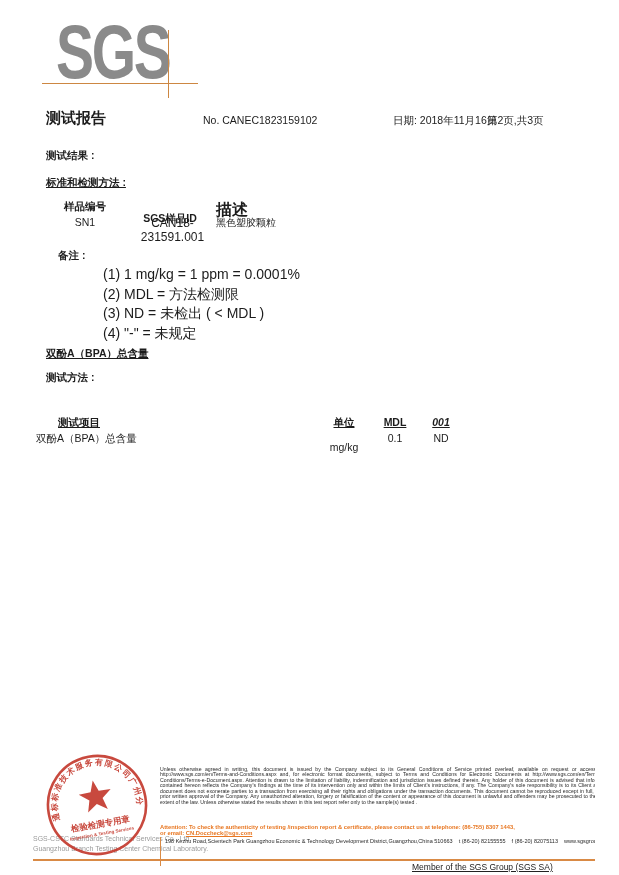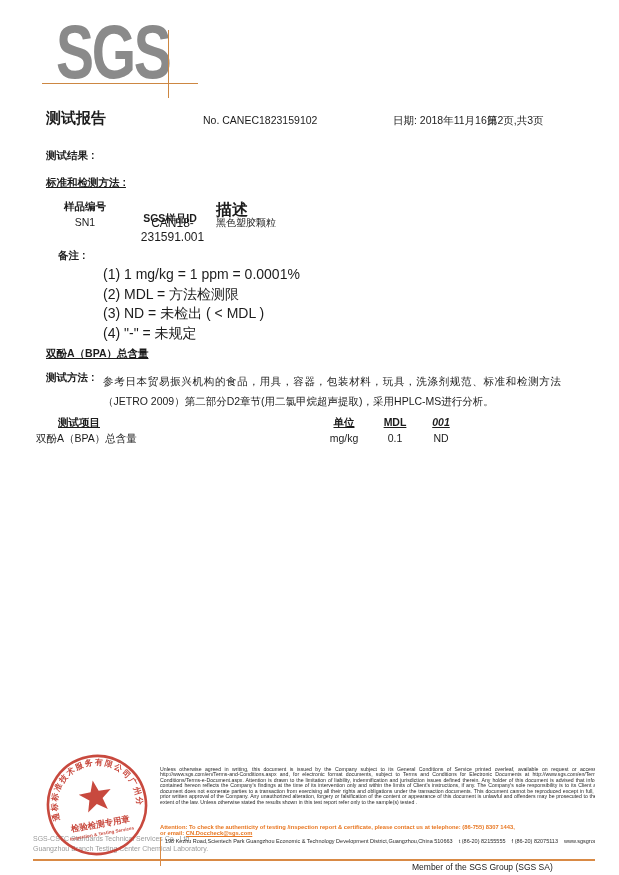--- a/index.html
+++ b/index.html
@@ -37,38 +37,38 @@
   .bpa-heading{left:46px;top:347px;text-decoration:underline;}
   .method-label{left:46px;top:371px;}
   .method-text{left:103px;top:371px;width:458px;font-size:10.5px;line-height:20px;text-align:justify;}
   .rth{font-size:10.5px;font-weight:bold;text-decoration:underline;text-align:center;}
   .rh0{left:58px;top:416px;}
   .rh1{left:320px;top:416px;width:48px;}
   .rh2{left:372px;top:416px;width:46px;}
   .rh3{left:418px;top:416px;width:46px;font-style:italic;}
   .rv{font-size:10.5px;text-align:center;}
   .rv0{left:36px;top:432px;}
-  .rv1{left:320px;top:432px;width:48px;}
+  .rv1{left:320px;top:441px;width:48px;}
   .rv2{left:372px;top:432px;width:46px;}
   .rv3{left:418px;top:432px;width:46px;}
   
   .company-line1{left:33px;top:835px;font-size:7px;color:#9b9b9b;white-space:pre;}
   .company-line2{left:33px;top:845px;font-size:7px;color:#9b9b9b;white-space:pre;}
   .disclaimer{
     left:160px;top:767px;width:452px;font-size:5.2px;line-height:5.45px;
     color:#2a2a2a;text-align:justify;
   }
   .attention{left:160px;top:824px;width:452px;font-size:5.8px;line-height:6.3px;
     font-weight:bold;color:#e87722;}
   .attention .email{text-decoration:underline;}
   .addr-divider{left:160px;top:837px;width:1px;height:29px;background:#d98a45;}
   .address-en{left:165px;top:838px;font-size:5.5px;color:#2a2a2a;white-space:pre;}
   .address-cn{left:165px;top:846px;font-size:7.5px;color:#111;white-space:pre;}
   .footer-rule{left:33px;top:859px;width:582px;height:1.5px;background:#d98a45;}
-  .member-line{left:412px;top:862px;font-size:8.5px;color:#222;}
+  .member-line{left:412px;top:862px;font-size:8.5px;color:#222;text-decoration:underline;}
   .stamp{left:30px;top:748px;width:135px;height:115px;opacity:0.92;}
 </style>
 </head>
 <body>
 
 <div class="page">
 
   <div class="abs logo-text">SGS</div>
   <div class="abs logo-hline"></div>
   <div class="abs logo-vline"></div>
@@ -89,21 +89,20 @@
   <div class="abs sv2">黑色塑胶颗粒</div>
 
   <div class="abs lbl remarks-label">备注 :</div>
   <div class="abs remarks">(1) 1 mg/kg = 1 ppm = 0.0001%
 (2) MDL = 方法检测限
 (3) ND = 未检出 ( &lt; MDL )
 (4) "-" = 未规定</div>
 
   <div class="abs lbl bpa-heading">双酚A（BPA）总含量</div>
   <div class="abs lbl method-label">测试方法 :</div>
-  <div class="abs method-text">参考日本贸易振兴机构的食品，用具，容器，包装材料，玩具，洗涤剂规范、标准和检测方法（JETRO 2009）第二部分D2章节(用二氯甲烷超声提取)，采用HPLC-MS进行分析。</div>
 
   <div class="abs rth rh0">测试项目</div>
   <div class="abs rth rh1">单位</div>
   <div class="abs rth rh2">MDL</div>
   <div class="abs rth rh3">001</div>
   <div class="abs rv rv0">双酚A（BPA）总含量</div>
   <div class="abs rv rv1">mg/kg</div>
   <div class="abs rv rv2">0.1</div>
   <div class="abs rv rv3">ND</div>
 

